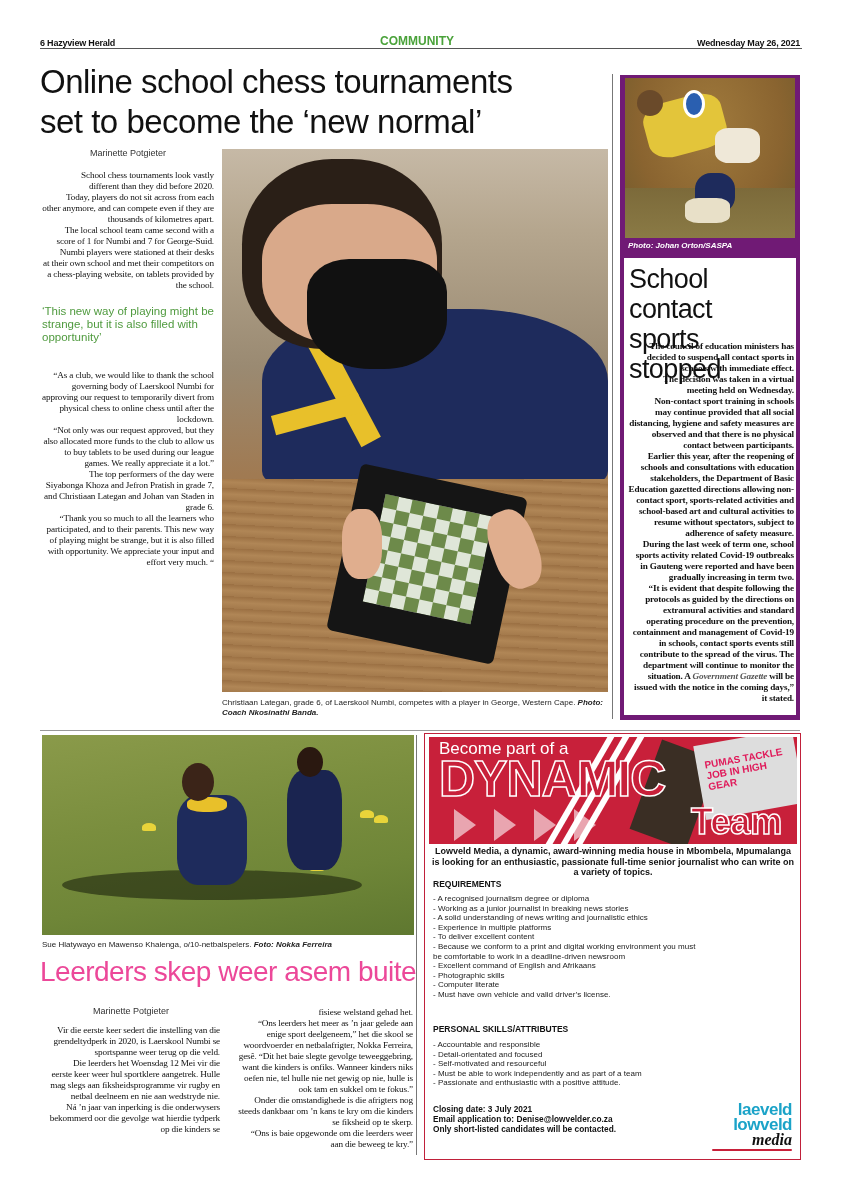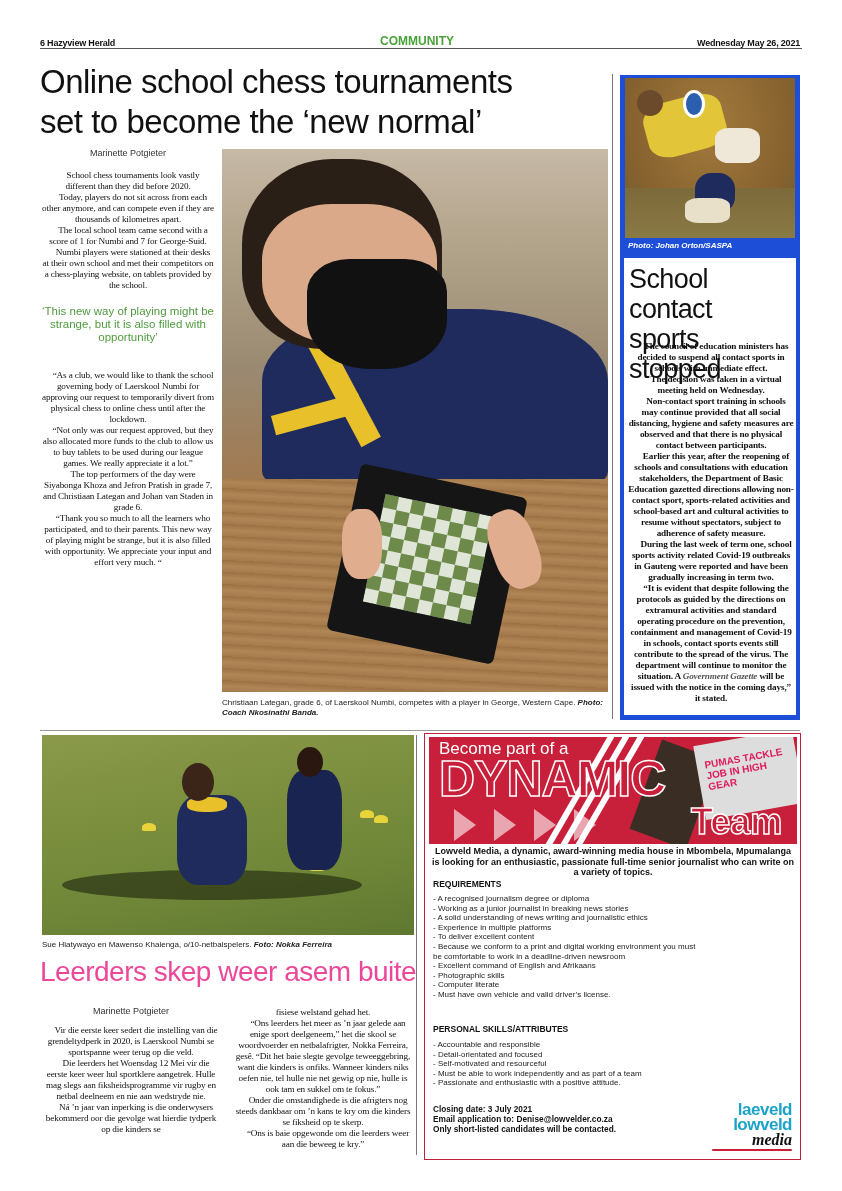--- a/index.html
+++ b/index.html
@@ -12,25 +12,25 @@
   .hdr-left { left: 40px; top: 38px; font: bold 9px "Liberation Sans", sans-serif; letter-spacing: -0.2px; }
   .hdr-center { left: 380px; top: 34px; font: bold 12px "Liberation Sans", sans-serif; color: #4aa23a; }
   .hdr-right { right: 42px; top: 38px; font: bold 9px "Liberation Sans", sans-serif; letter-spacing: -0.2px; }
   .hdr-rule { left: 40px; top: 48px; width: 762px; height: 1px; background: #555; }
 
   
   .headline { left: 40px; top: 62px; width: 580px; font: 33px/40px "Liberation Sans", sans-serif; letter-spacing: -0.5px; color: #111; }
 
   .byline { font: 9px "Liberation Sans", sans-serif; color: #333; text-align: center; }
 
-  .col-text { font-size: 9.2px; line-height: 11px; text-align: center; letter-spacing: -0.15px; }
+  .col-text { font-size: 9.2px; line-height: 11px; text-align: right; letter-spacing: -0.15px; }
   .col-text p { text-indent: 10px; }
   .col-text .grey { color: #555; }
 
-  .pullquote { font: 11.5px/13px "Liberation Sans", sans-serif; color: #4f9a3e; text-align: center; }
+  .pullquote { font: 11.5px/13px "Liberation Sans", sans-serif; color: #4f9a3e; }
 
   
   .photo { overflow: hidden; }
   .chess-photo {
     left: 222px; top: 149px; width: 386px; height: 543px;
     background: linear-gradient(180deg, #c6b9a6 0%, #b5a68e 15%, #9a8a72 40%, #a07a52 60%, #9c7448 100%);
   }
   .boy-head { left: 20px; top: 10px; width: 200px; height: 190px; border-radius: 45% 45% 40% 40%; background: #2a1f17; }
   .boy-face { left: 40px; top: 55px; width: 175px; height: 140px; border-radius: 40% 40% 45% 45%; background: #d9a98a; }
   .boy-mask { left: 85px; top: 110px; width: 140px; height: 110px; border-radius: 30% 30% 45% 45%; background: #111; }
@@ -44,21 +44,21 @@
   .hand-l { left: 120px; top: 360px; width: 40px; height: 70px; background: #e0ae8e; border-radius: 40%; }
   .hand-r { left: 270px; top: 360px; width: 45px; height: 80px; background: #e0ae8e; border-radius: 40%; transform: rotate(-20deg); }
 
   .caption { font: 8px/10px "Liberation Sans", sans-serif; color: #222; }
   .caption b { font-style: italic; }
 
   
   .vrule { left: 612px; top: 74px; width: 1px; height: 645px; background: #777; }
 
   
-  .side-box { left: 620px; top: 75px; width: 180px; height: 645px; background: #1d4ed8; }
+  .side-box { left: 620px; top: 75px; width: 180px; height: 645px; background: #701a75; }
   .rugby-photo { left: 5px; top: 3px; width: 170px; height: 160px;
     background: radial-gradient(ellipse at 50% 30%, #a07a3c 0%, #8a6430 60%, #6f5a2c 100%); }
   .rugby-ground { left: 0; top: 110px; width: 170px; height: 50px; background: linear-gradient(#7c6a3a, #8a7a45); }
   .p1 { left: 20px; top: 20px; width: 80px; height: 55px; background: #e3c53a; border-radius: 30%; transform: rotate(-15deg); }
   .p1head { left: 12px; top: 12px; width: 26px; height: 26px; background: #6a4a2a; border-radius: 50%; }
   .p1shorts { left: 90px; top: 50px; width: 45px; height: 35px; background: #efe8d8; border-radius: 30%; }
   .ball { left: 58px; top: 12px; width: 22px; height: 28px; background: #2a5fb0; border-radius: 50%; border: 3px solid #fff; }
   .p2 { left: 70px; top: 95px; width: 40px; height: 40px; background: #1e2b5c; border-radius: 40%; }
   .p2shorts { left: 60px; top: 120px; width: 45px; height: 25px; background: #e8e0c8; border-radius: 30%; }
   .side-credit { left: 8px; top: 166px; font: bold italic 8px "Liberation Sans", sans-serif; color: #fff; }

